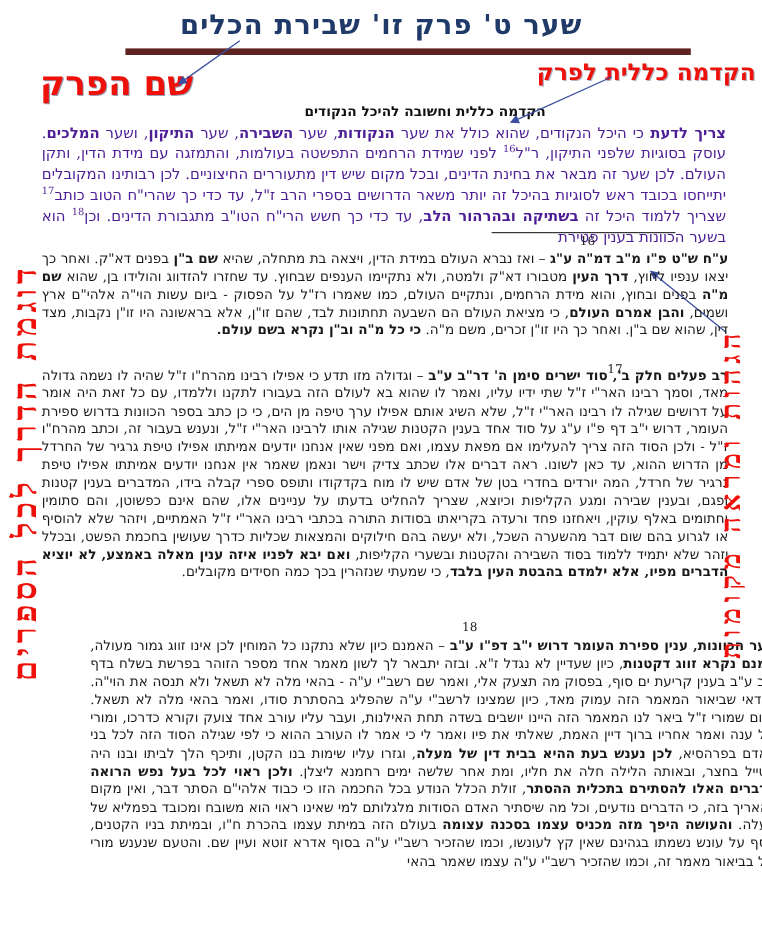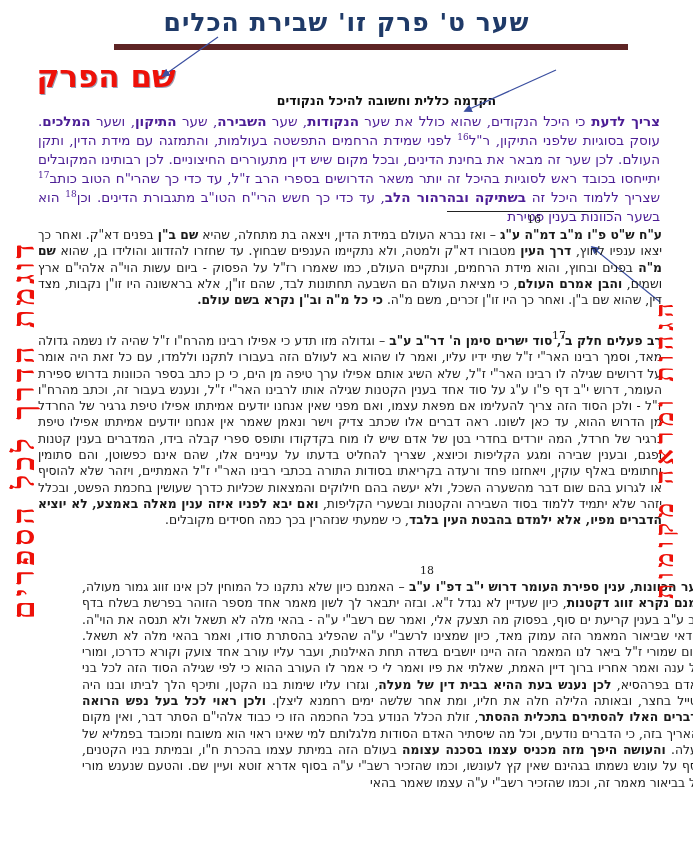--- a/index.html
+++ b/index.html
@@ -65,20 +65,21 @@
 </style>
 </head>
 <body>
 
 <div class="page">
 
   <div class="title">שער ט' פרק זו' שבירת הכלים</div>
   <div class="title-rule"></div>
 
   <div class="ann ann-left">שם הפרק</div>
+  <div class="ann ann-right">הקדמה כללית לפרק</div>
 
   <div class="subtitle">הקדמה כללית וחשובה להיכל הנקודים</div>
 
   <svg class="arrow-layer" width="693" height="849" viewBox="0 0 693 849" xmlns="http://www.w3.org/2000/svg">
     <defs>
       <marker id="arr" viewBox="0 0 10 10" refX="8" refY="5" markerWidth="7" markerHeight="7" orient="auto-start-reverse">
         <path d="M0,0 L10,5 L0,10 z" fill="#3b4fa0"></path>
       </marker>
     </defs>
     <line x1="218" y1="37" x2="163" y2="76" stroke="#3b4fa0" stroke-width="1.2" marker-end="url(#arr)"></line>

